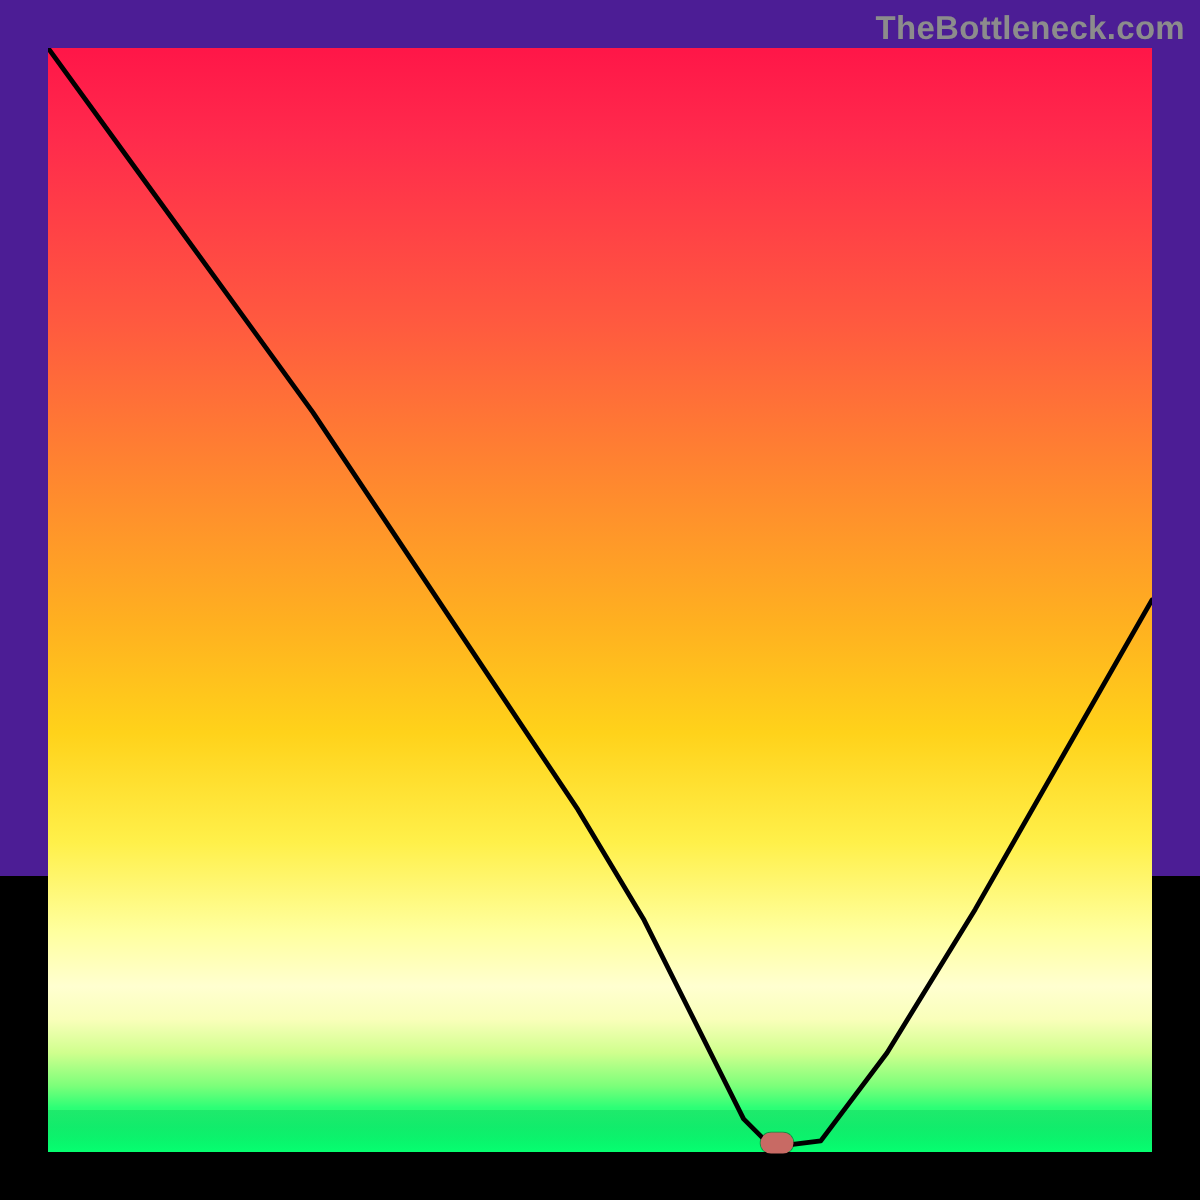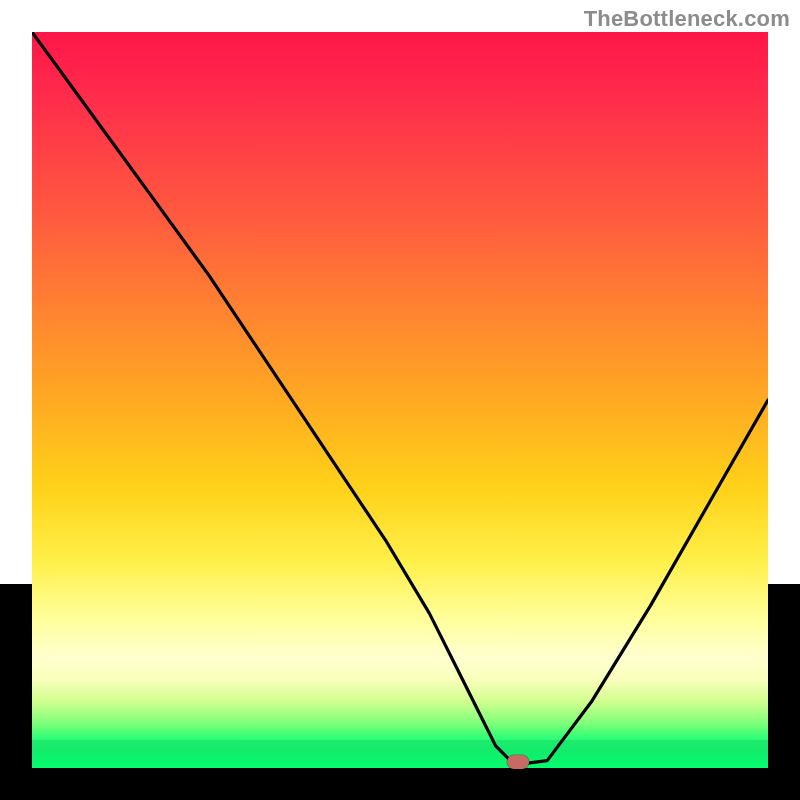--- a/index.html
+++ b/index.html
@@ -8,21 +8,21 @@
     width: 800px;
     height: 800px;
     background: #000;
     overflow: hidden;
     font-family: Arial, Helvetica, sans-serif;
   }
   .frame {
     position: relative;
     width: 800px;
     height: 584px;
-    background: #ffffff;
+    background: #4c1d95;
   }
   .plot-area {
     position: absolute;
     left: 32px;
     top: 32px;
     width: 736px;
     height: 736px;
     
     background: linear-gradient(
       to bottom,

